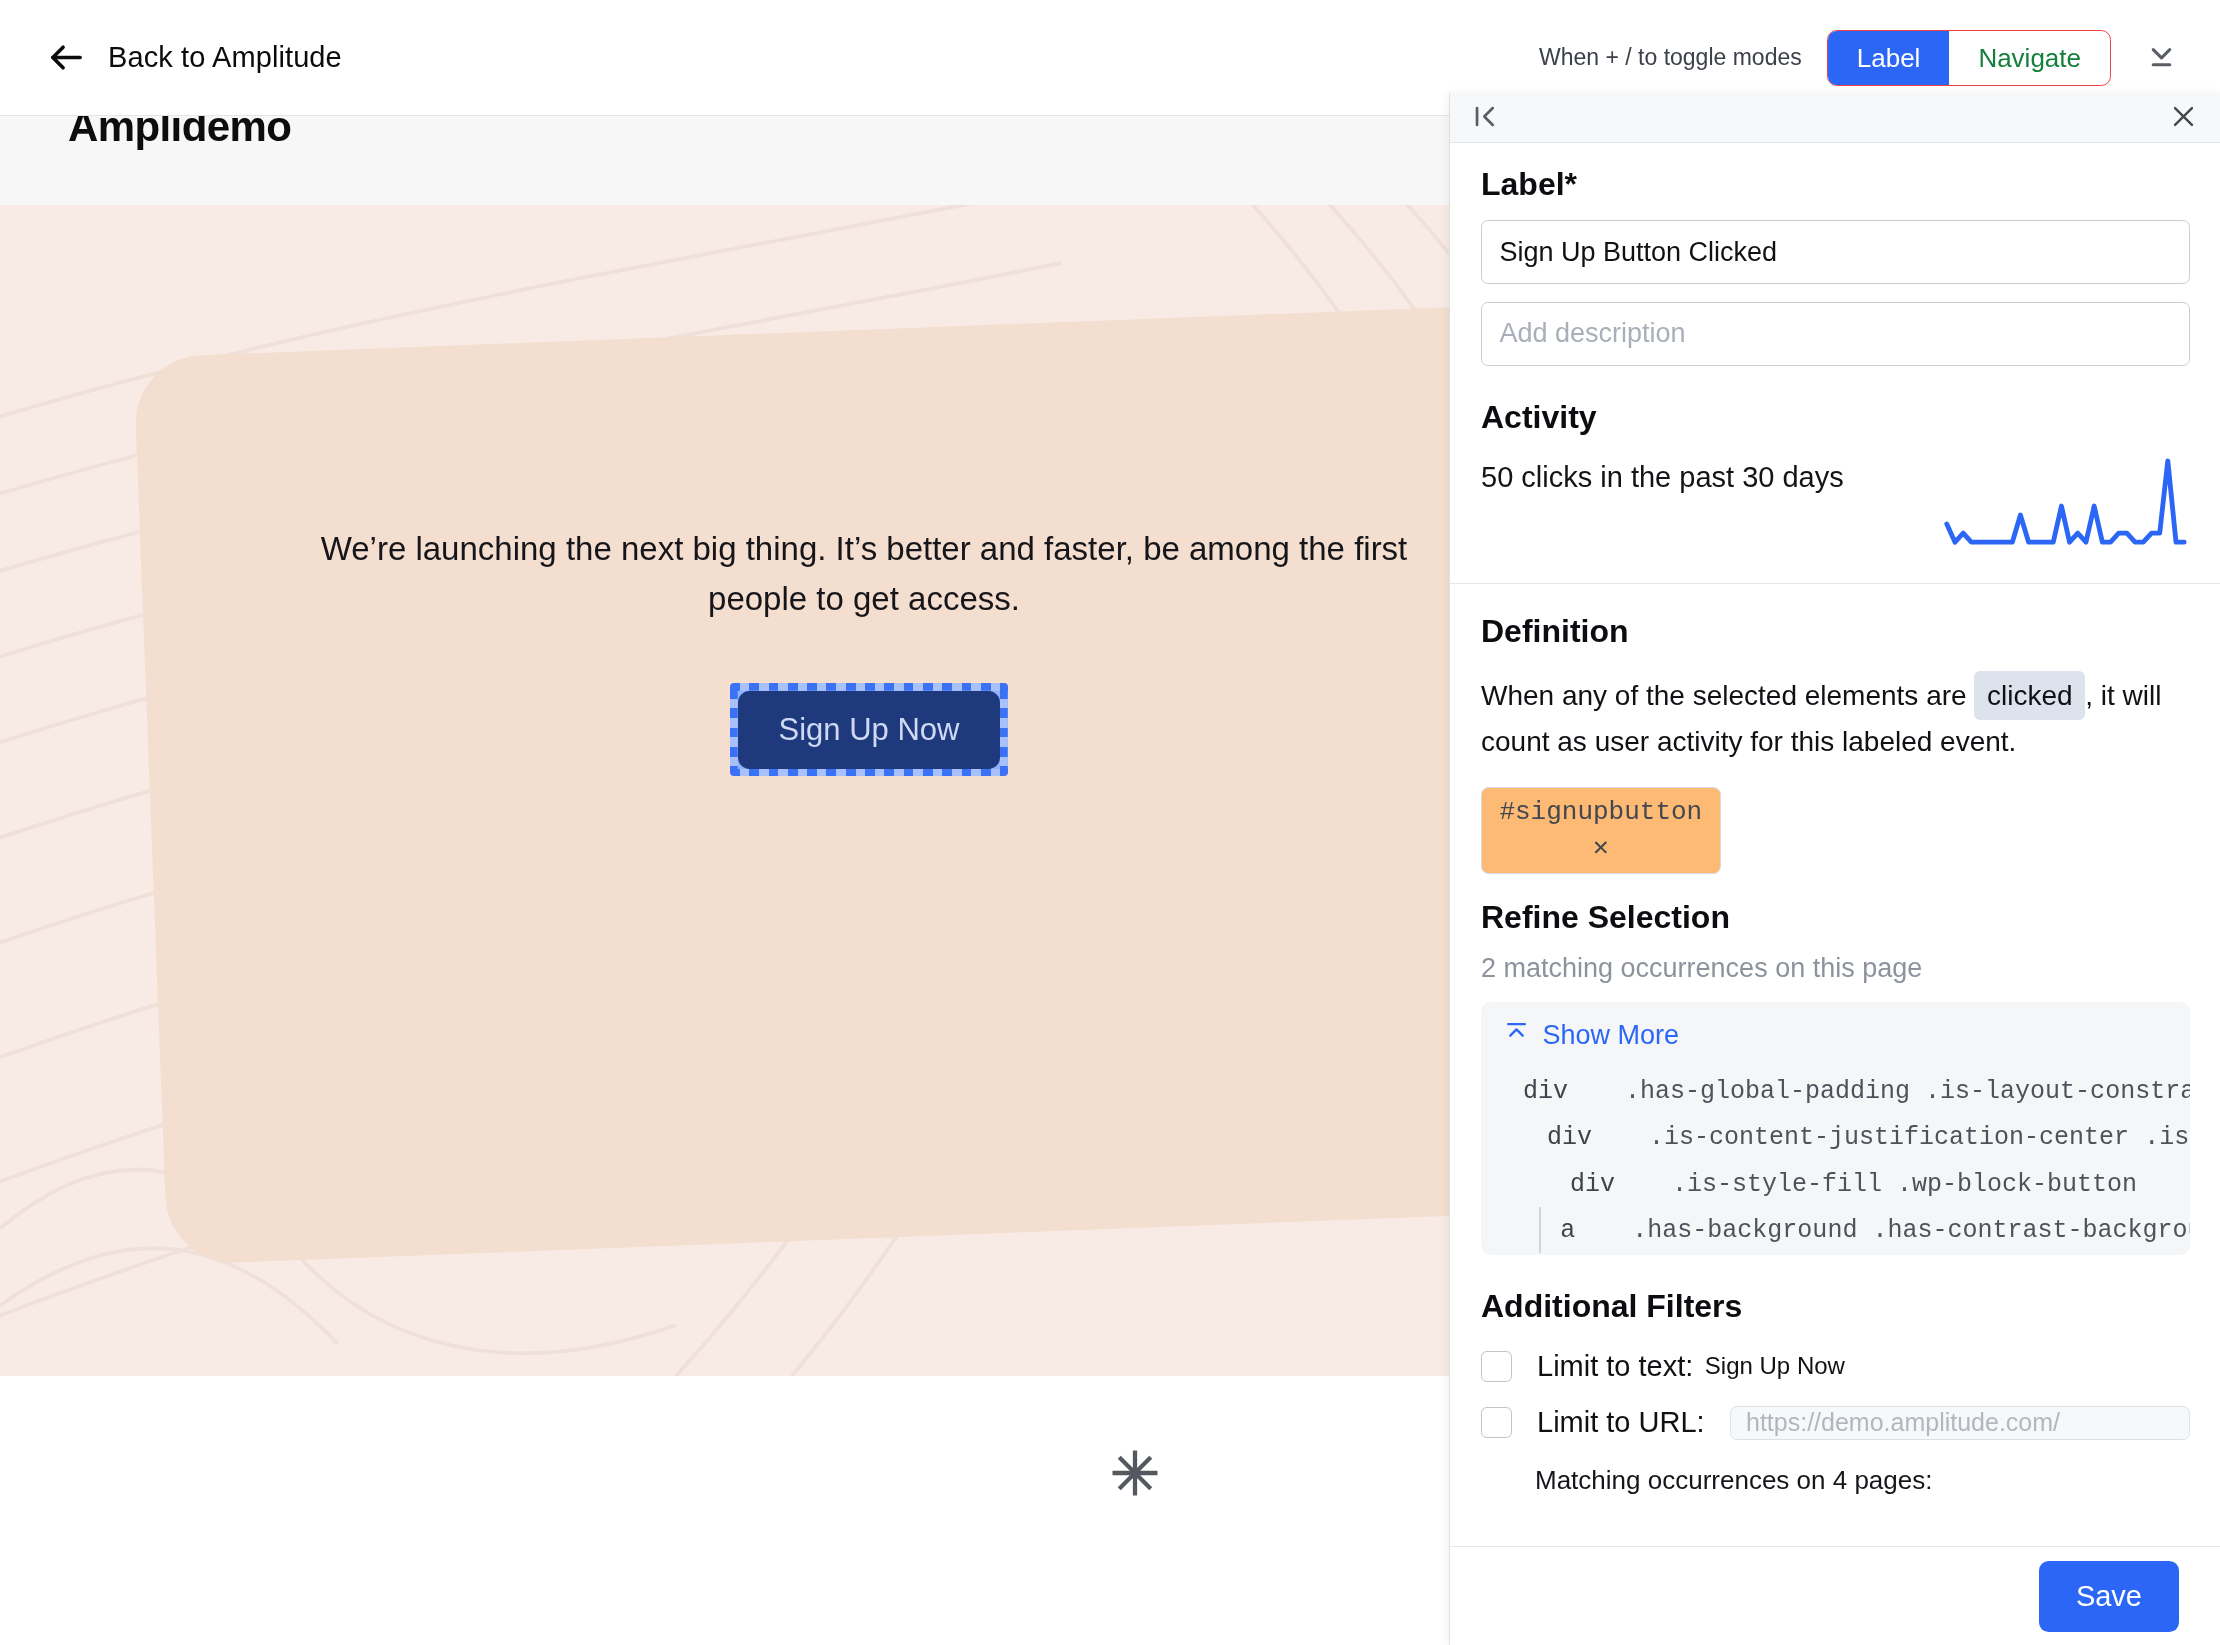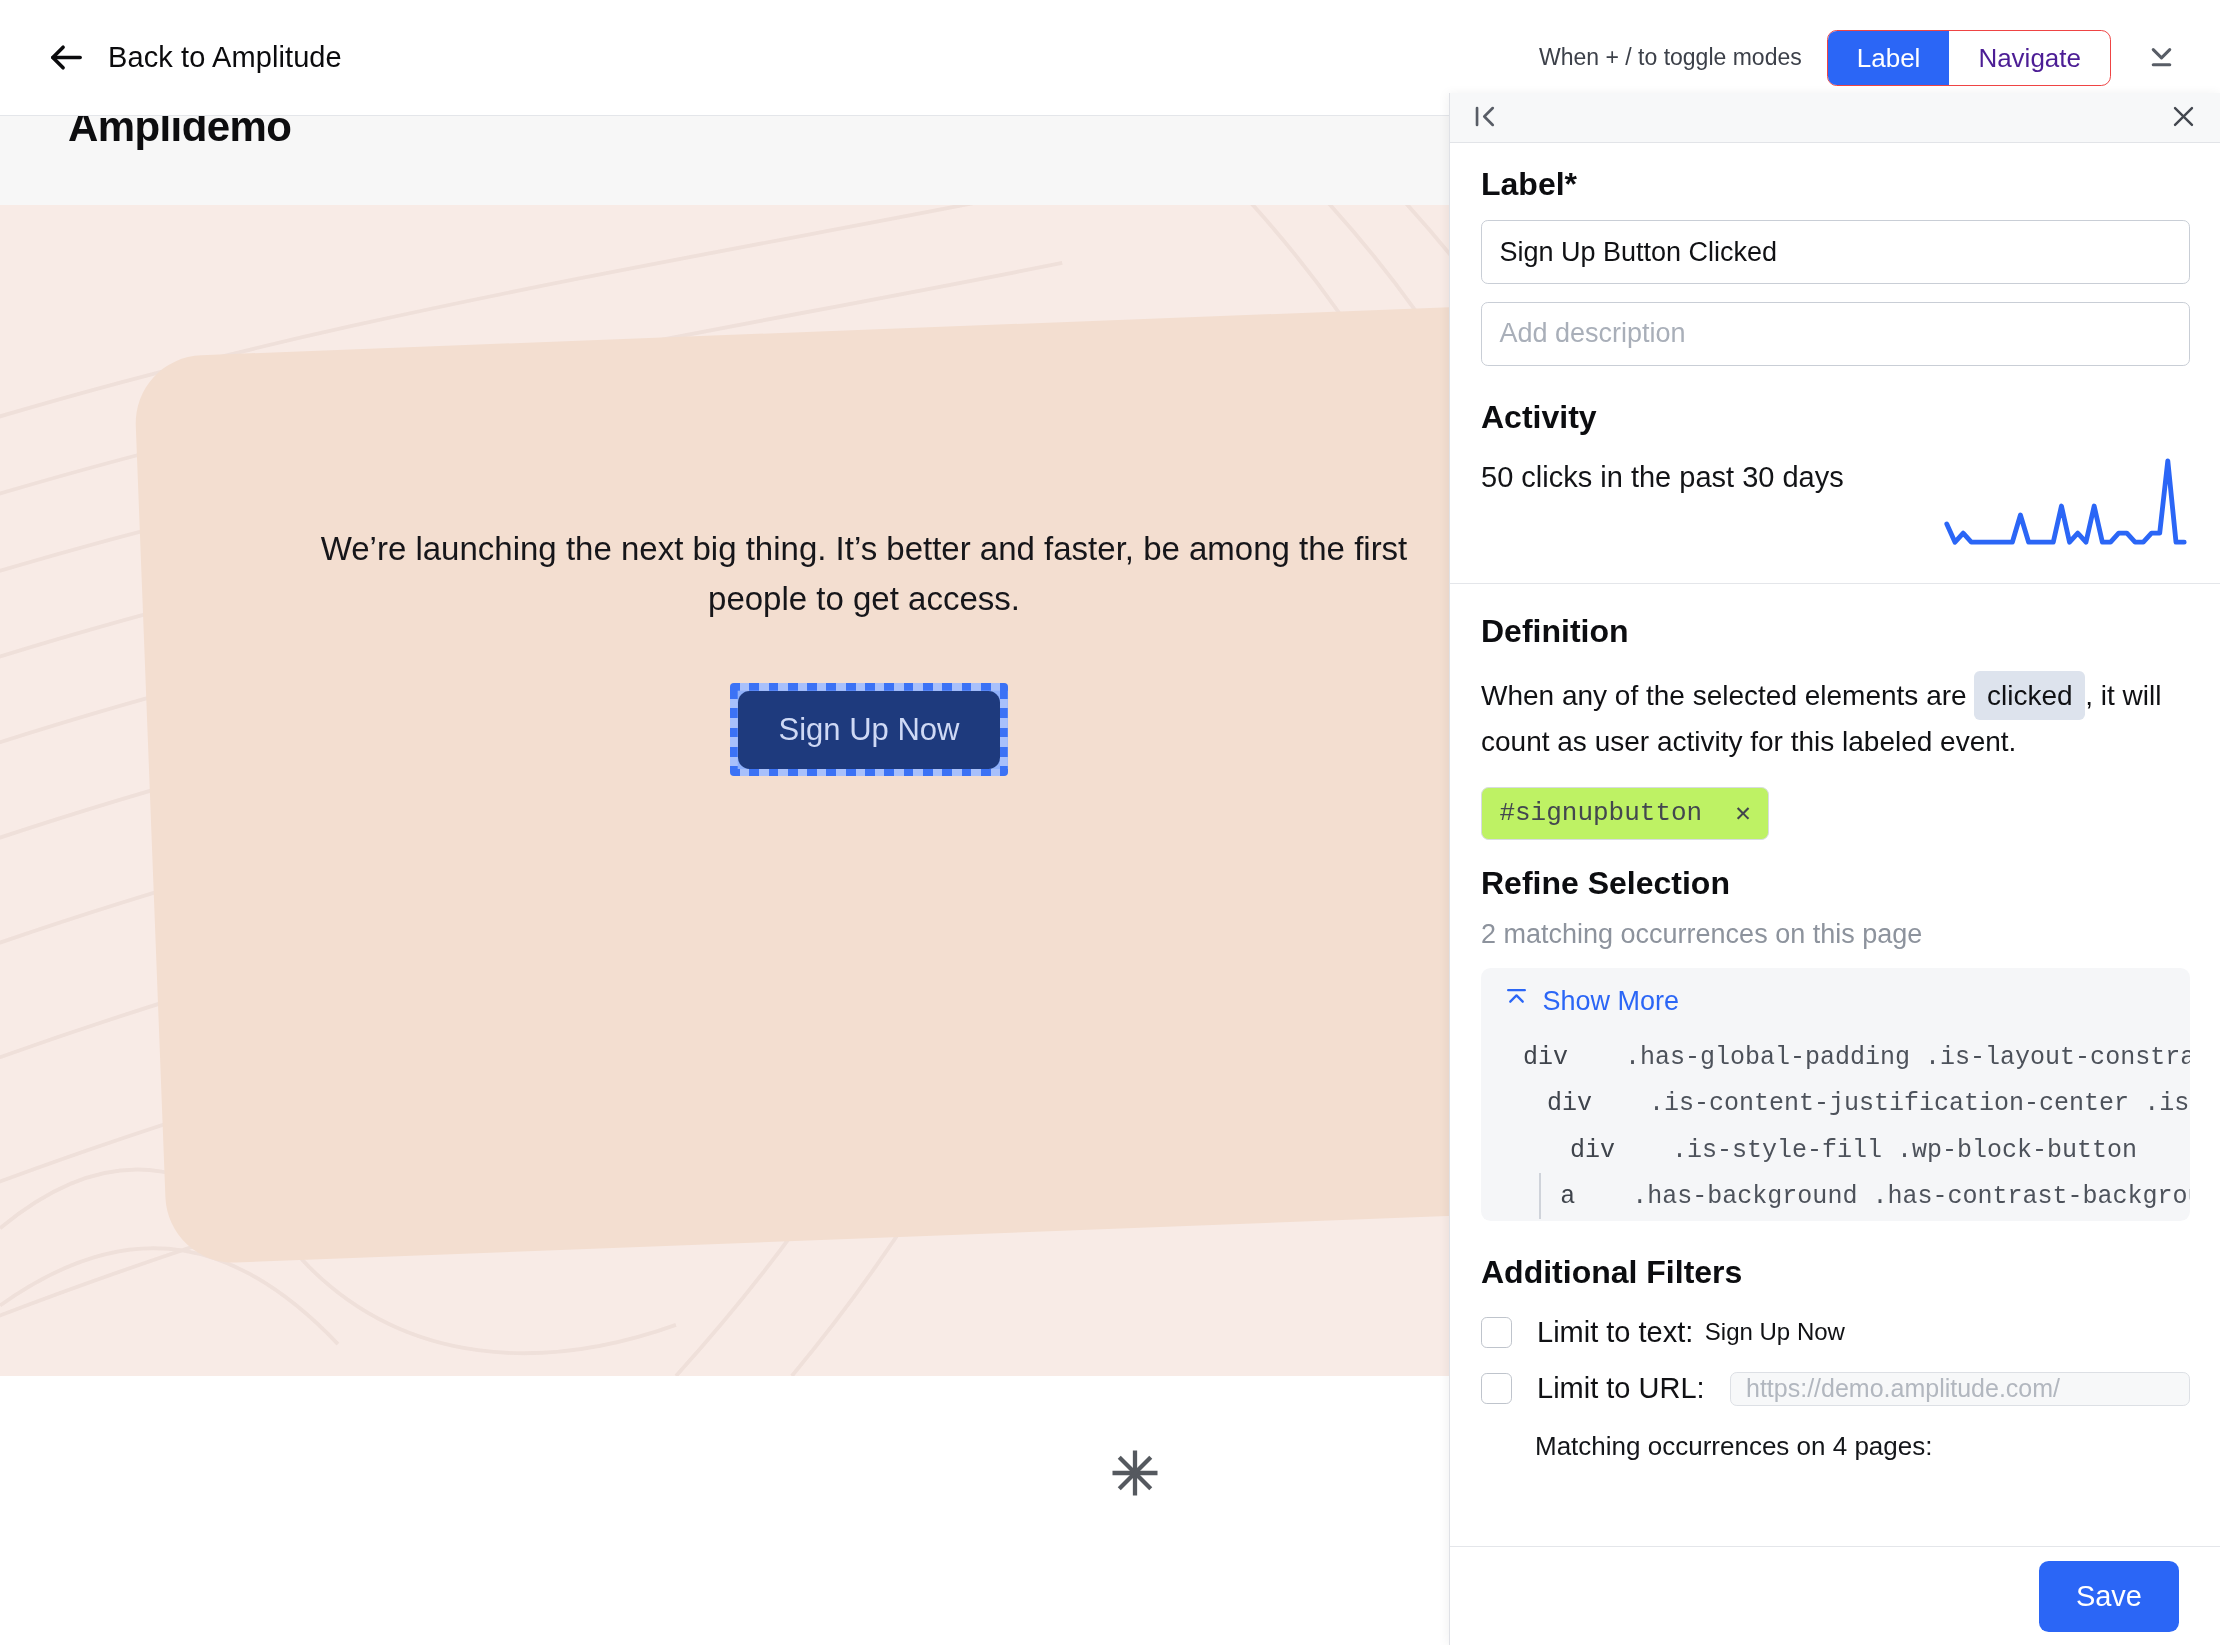--- a/index.html
+++ b/index.html
@@ -33,21 +33,21 @@
     margin-left: auto; display: flex; align-items: center; gap: 25px; margin-right: 35px;
   }
   .hint-text { font-size: 23px; color: #3c4049; white-space: nowrap; }
   .seg {
     display: flex; border: 1px solid #ef4444; border-radius: 9.7px; overflow: hidden;
     height: 56px; background:#fff;
   }
   .seg-btn {
     display:flex; align-items:center; justify-content:center;
     padding: 0 29px; font-size: 26px; cursor: pointer; border: none; background: transparent;
-    color: #4c1d95; font-family: inherit; line-height:1;
+    color: #15803d; font-family: inherit; line-height:1;
   }
   .seg-btn.active { background: #2b66f6; color: #ffffff; }
   .collapse-btn {
     width: 50px; height: 50px; display:flex; align-items:center; justify-content:center;
     cursor:pointer; background:transparent; border:none; padding:0;
   }
 
   
   .page { position:absolute; top: 93px; left:0; width: 2221px; height: 1553px; overflow:hidden; background:#fff; }
 
@@ -151,24 +151,25 @@
   .activity-row { display:flex; align-items:flex-start; justify-content: space-between; }
   .activity-text { font-size: 29px; color: #131417; margin-top: 5.8px; }
   .spark { width: 249px; height: 93px; }
 
   .def-text { font-size: 28px; line-height: 1.55; color: #101114; }
   .chip-inline {
     background:#dde3ed; border-radius: 5.8px; padding: 2.9px 12.6px; display:inline-block;
     font-size: 28px; color:#101114;
   }
   .tag-chip {
-    display:inline-flex; align-items:center; gap: 33px;
-    border:1px solid #d7dbe1; border-radius: 7.7px; background:#bef264;
+    display:inline-flex; align-items:center; gap: 4px;
+    border:1px solid #d7dbe1; border-radius: 7.7px; background:#fdba74;
     padding: 9.7px 17.4px; font-family:"Liberation Mono", monospace; font-size: 26px; color:#43474f;
     cursor: pointer;
+    flex-direction: column;
   }
   .tag-x { color:#41454d; font-size:26px; }
 
   .muted { font-size: 27px; color: #8d939d; }
 
   .code-box {
     background: #f5f6f8; border-radius: 9.7px; padding: 17.4px 0 17.4px 0;
     overflow: hidden; height: 253px;
   }
   .show-more {

